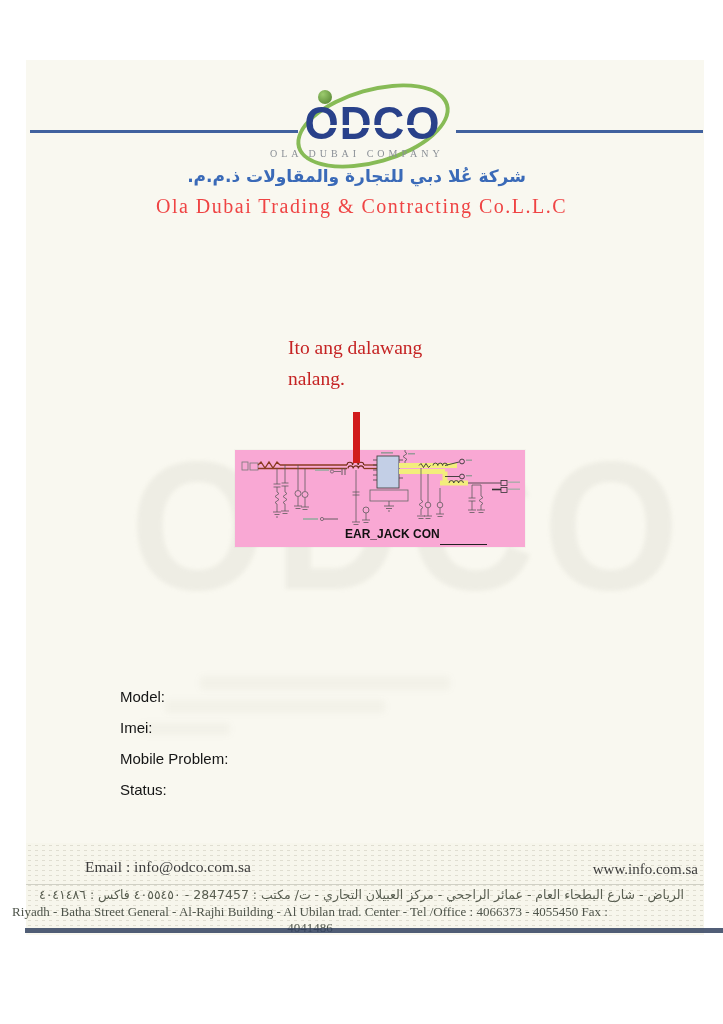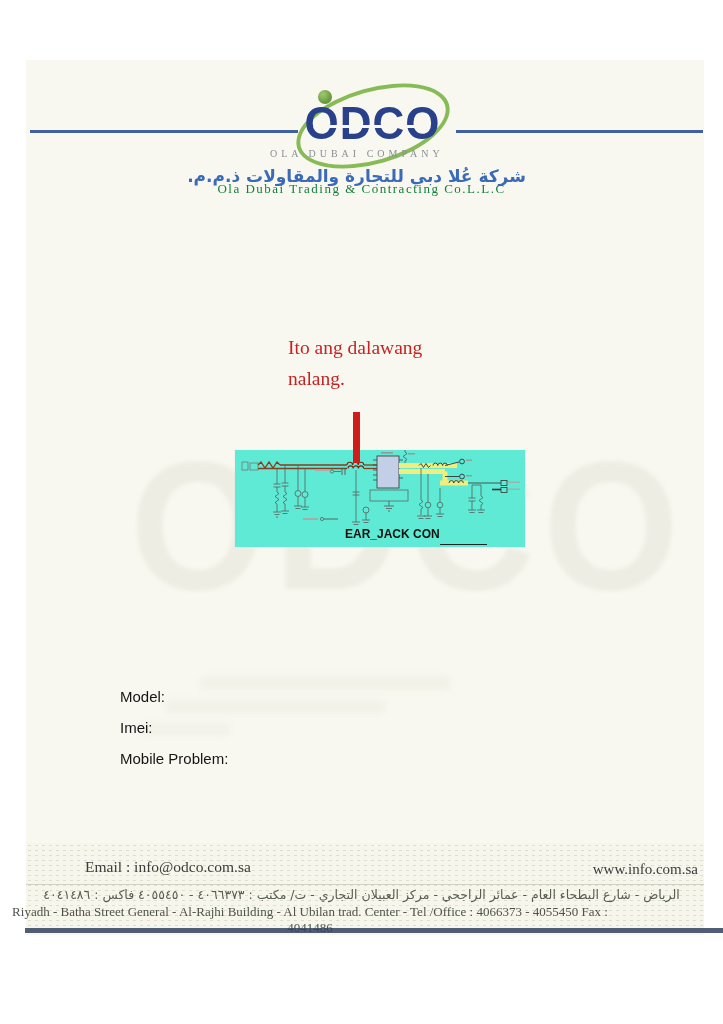--- a/index.html
+++ b/index.html
@@ -34,41 +34,41 @@
   .logo-sub{
     position:absolute;left:-20px;top:66px;width:205px;text-align:left;
     font-family:"Liberation Serif",serif;font-size:10px;letter-spacing:4px;color:#8a8f96;
   }
   .co-ar{
     position:absolute;left:0;top:166px;width:723px;text-align:center;z-index:2;
     font-family:"DejaVu Sans",sans-serif;font-size:17px;font-weight:600;color:#3a6ab8;
     transform:translateX(-5px);
   }
   .co-en{
-    position:absolute;left:0;top:181px;width:723px;text-align:center;z-index:2;
-    font-family:"Liberation Serif",serif;font-size:13px;letter-spacing:1.5px;color:#15803d;
+    position:absolute;left:0;top:195px;width:723px;text-align:center;z-index:2;
+    font-family:"Liberation Serif",serif;font-size:20px;letter-spacing:1.5px;color:#ef4444;
   }
   
   .note{
     position:absolute;left:288px;top:332px;z-index:5;
     font-family:"Liberation Serif",serif;font-size:19.5px;color:#c52323;line-height:31px;
   }
   .arrow{
     position:absolute;left:353px;top:412px;width:7px;height:51px;background:#d11c1c;z-index:6;
   }
   
   .wm{
     position:absolute;left:130px;top:425px;width:540px;text-align:center;z-index:1;
     font-family:"Liberation Sans",sans-serif;font-weight:900;font-size:175px;letter-spacing:8px;
     color:rgba(150,148,130,0.10);filter:blur(2px);transform:scaleY(1.05);
     user-select:none;
   }
   
   .schem{
-    position:absolute;left:235px;top:450px;width:290px;height:97px;background:#5eead4;z-index:4;
+    position:absolute;left:235px;top:450px;width:290px;height:97px;background:#f9a8d4;z-index:4;
     box-shadow:0 0 0 1px rgba(0,0,0,0.02);
   }
   .schem svg{display:block;}
   
   .ghost{position:absolute;z-index:1;background:rgba(110,110,100,0.05);filter:blur(3px);border-radius:3px;}
   
   .form{position:absolute;left:120px;top:688px;z-index:5;}
   .frow{position:relative;height:31px;font-size:15px;color:#151515;}
   .fval{
     position:absolute;left:135px;top:-4px;font-size:19px;color:#101010;white-space:nowrap;
@@ -292,21 +292,25 @@
     <span class="fval"></span>
   </div>
   <div class="frow">
     <span>Imei:</span>
     <span class="fval"></span>
   </div>
   <div class="frow">
     <span>Mobile Problem:</span>
     <span class="fval"></span>
   </div>
+  <div class="frow">
+    <span>Status:</span>
+    <span class="fval"></span>
+  </div>
 </div>
 
 <div class="fband"></div>
 <div class="femail">Email : info@odco.com.sa</div>
 <div class="fweb">www.info.com.sa</div>
 <div class="fdiv"></div>
-<div class="faddr-ar">الرياض - شارع البطحاء العام - عمائر الراجحي - مركز العبيلان التجاري - ت/ مكتب : ٤٠٦٦٣٧٣ - ٤٠٥٥٤٥٠ فاكس : ٤٠٤١٤٨٦</div>
+<div class="faddr-ar">الرياض - شارع البطحاء العام - عمائر الراجحي - مركز العبيلان التجاري - ت/ مكتب : 2847457 - ٤٠٥٥٤٥٠ فاكس : ٤٠٤١٤٨٦</div>
 <div class="faddr-en">Riyadh - Batha Street General - Al-Rajhi Building - Al Ubilan trad. Center - Tel /Office : 4066373 - 4055450 Fax : 4041486</div>
 <div class="fbar"></div>
 
 </body></html>

